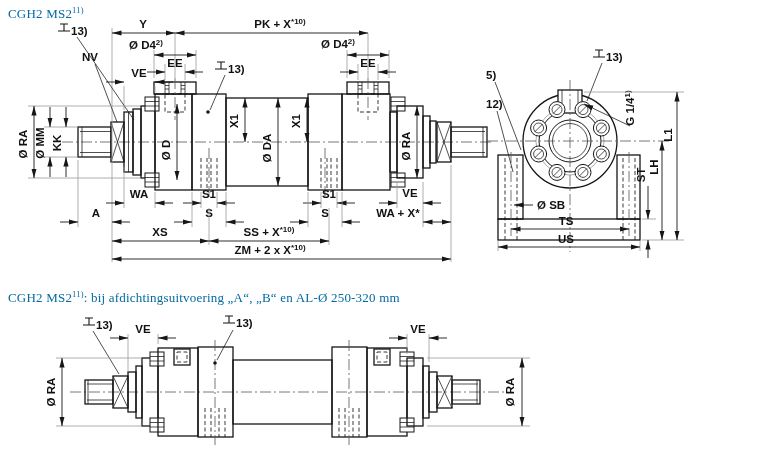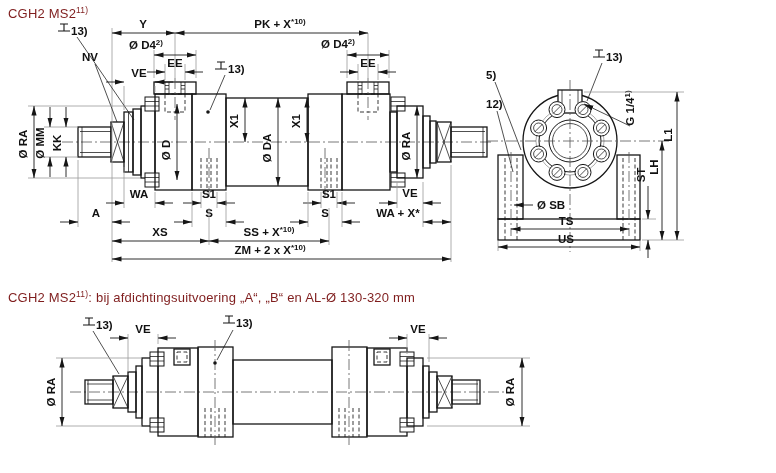--- a/index.html
+++ b/index.html
@@ -1,18 +1,18 @@
 <!DOCTYPE html>
 <html><head>
 <meta charset="utf-8">
 <style>
   html,body{margin:0;padding:0;background:#fff;}
   #page{position:relative;width:776px;height:473px;background:#fff;overflow:hidden;
         font-family:"Liberation Sans",sans-serif;}
-  .fig-title{position:absolute;font-size:13px;color:#7f1d1d;letter-spacing:.2px;white-space:nowrap;}
+  .fig-title{position:absolute;font-size:13px;color:#0369a1;letter-spacing:.2px;white-space:nowrap;font-family:Liberation Serif, serif;}
   .fig-title sup{font-size:8.5px;}
   svg{position:absolute;left:0;}
   #f1{top:0;}
   #f2{top:300px;}
   
   .o  {stroke:#161616;stroke-width:1.3;fill:none;}
   .wf {stroke:#161616;stroke-width:1.3;fill:#fff;}
   .wf2{stroke:#161616;stroke-width:1;fill:#fff;}
   .thn{stroke:#161616;stroke-width:0.75;fill:none;}
   .dim{stroke:#161616;stroke-width:0.9;fill:none;}
@@ -368,21 +368,21 @@
     <line class="dim" x1="511" y1="229" x2="629" y2="229" marker-start="url(#arr)" marker-end="url(#arr)"></line>
     <text x="566" y="225" text-anchor="middle">TS</text>
     <line class="ext" x1="498" y1="241" x2="498" y2="251"></line>
         <line class="ext" x1="640" y1="241" x2="640" y2="251"></line>
     <line class="dim" x1="498" y1="247" x2="640" y2="247" marker-start="url(#arr)" marker-end="url(#arr)"></line>
     <text x="566" y="243" text-anchor="middle">US</text>
   </g>
 </svg>
 
 <div class="fig-title" style="top:289px;left:8px;">
-  <span>CGH2 MS2</span><sup>11)</sup><span>: bij afdichtingsuitvoering „A“, „B“ en AL-Ø 130-320 mm</span>
+  <span>CGH2 MS2</span><sup>11)</sup><span>: bij afdichtingsuitvoering „A“, „B“ en AL-Ø 250-320 mm</span>
 </div>
 
 <svg id="f2" width="776" height="173" viewBox="0 300 776 173">
   <g>
     <line class="cl" x1="70" y1="392" x2="505" y2="392"></line>
     <g>
       <rect class="o" x="85" y="380" width="28" height="24"></rect>
       <line class="thn" x1="87" y1="384" x2="113" y2="384"></line>
       <line class="thn" x1="87" y1="400" x2="113" y2="400"></line>
       <line class="thn" x1="88" y1="380" x2="88" y2="404"></line>

